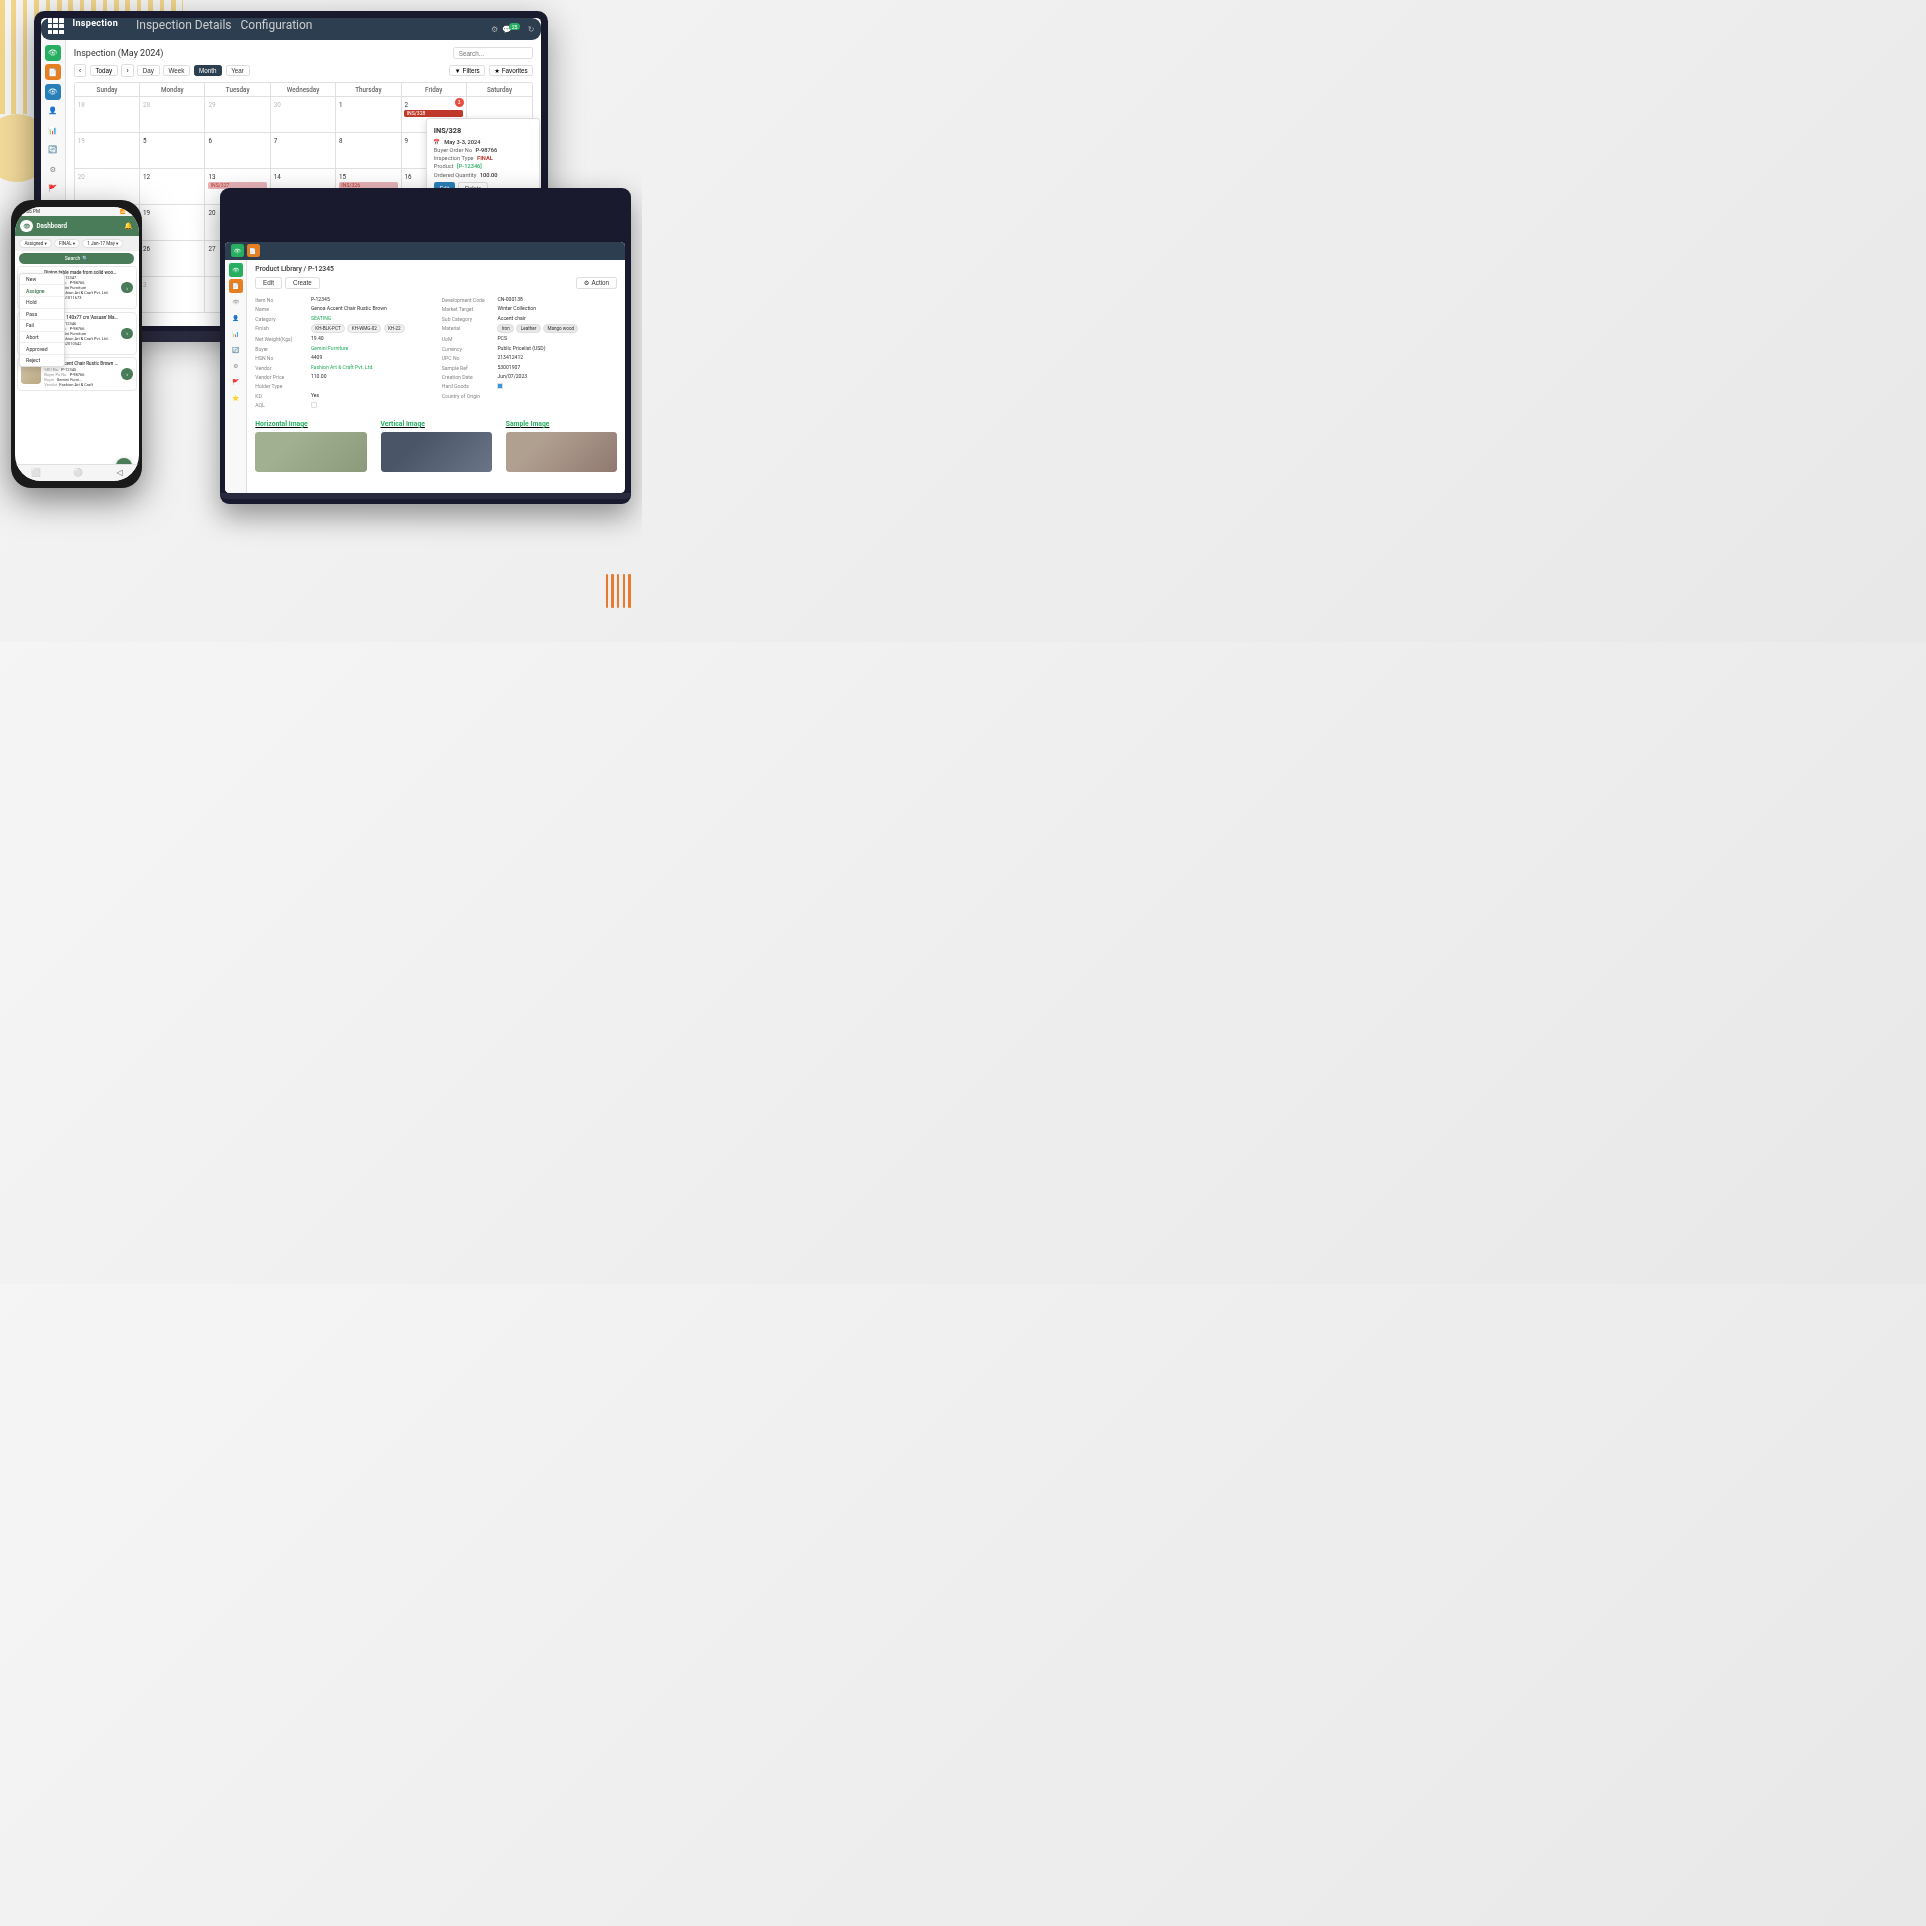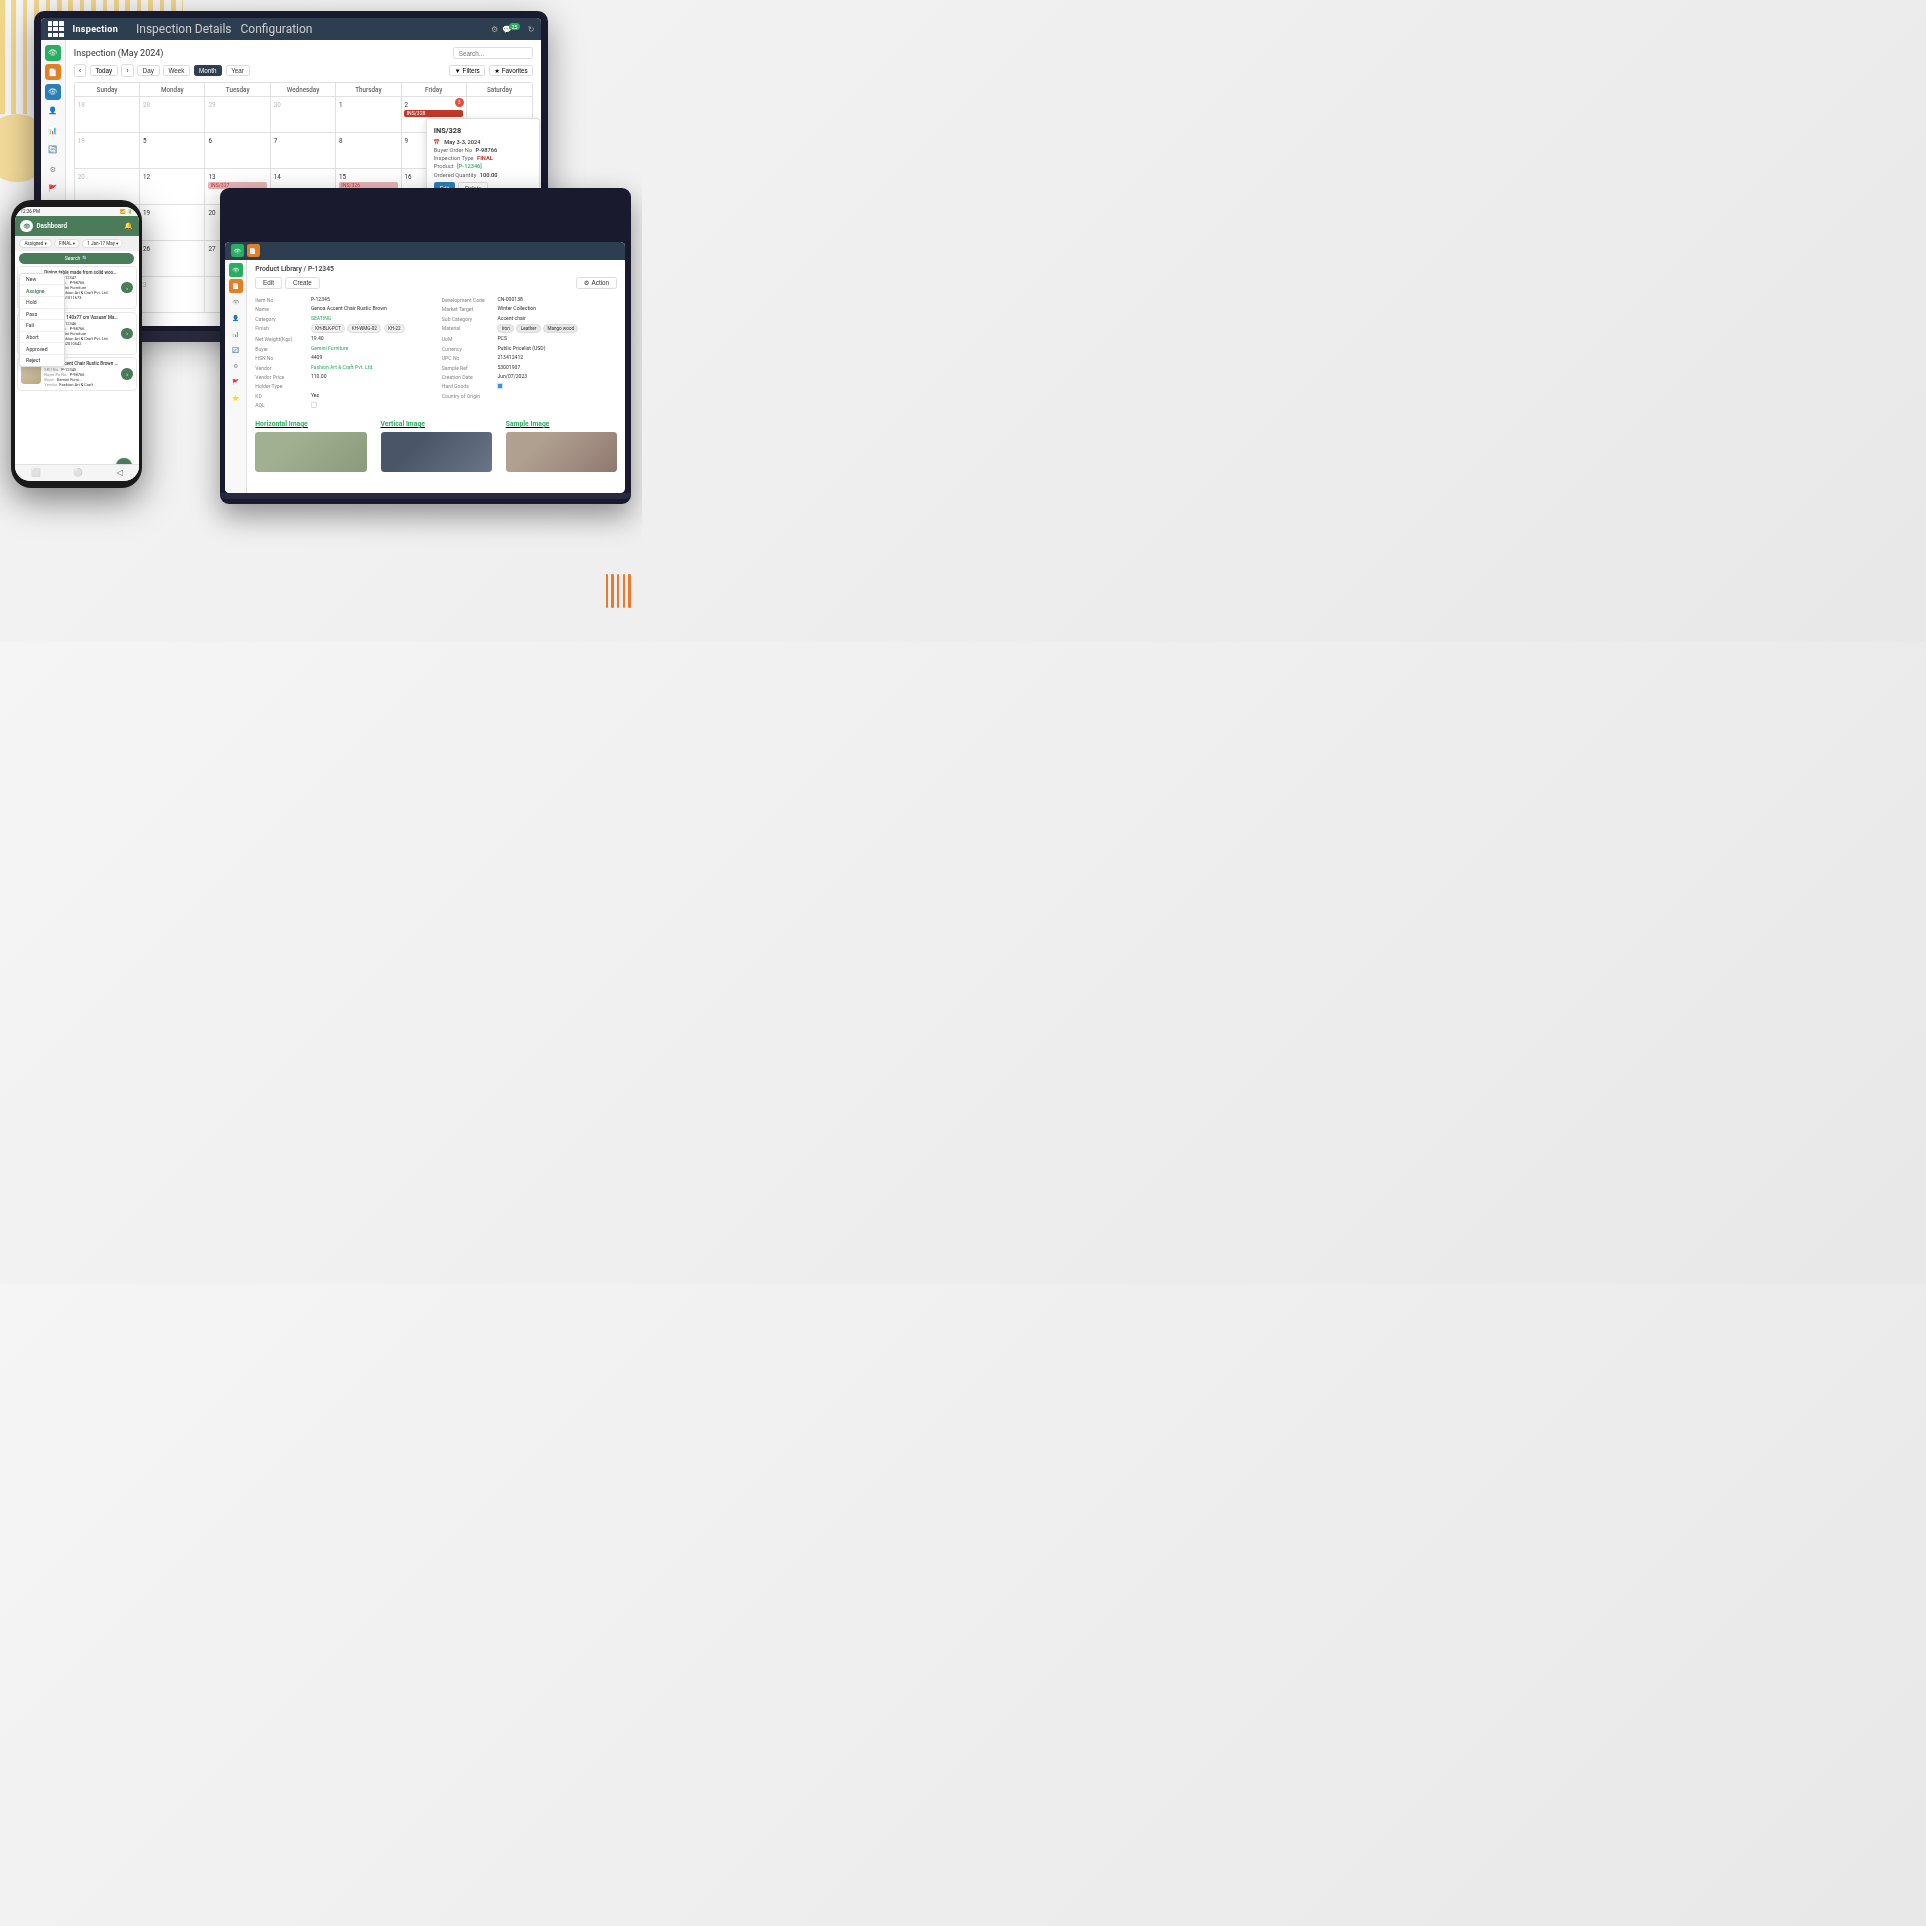--- a/index.html
+++ b/index.html
@@ -78,23 +78,23 @@
       background: #333;
       margin: 0 auto;
       border-radius: 0 0 4.6px 4.6px;
     }
 
     
     .odoo-nav {
       background: #2c3e50;
       height: 22px;
       display: flex;
-      align-items: center;
       padding: 0 6.8px;
       gap: 9px;
+      border-radius: 9px;
     }
     .odoo-nav-grid {
       display: grid;
       grid-template-columns: repeat(3,4.6px);
       grid-template-rows: repeat(3,4.6px);
       gap: 1.1px;
     }
     .odoo-nav-grid span {
       display: block;
       width: 4.6px; height: 4.6px;
@@ -940,21 +940,21 @@
         </div>
       </div>
     </div>
   </div>
   <div class="laptop-base"></div>
   <div class="laptop-stand"></div>
 </div>
 
 <div class="phone-container">
   <div class="phone-outer">
-    <div class="phone-screen" style="position:relative;">
+    <div class="phone-screen" style="position:relative;border-radius:26px;">
 
       <div class="phone-status-bar">
         <span>12:26 PM</span>
         <span>📶 🔋</span>
       </div>
 
       <div class="phone-header">
         <div class="phone-logo">👁</div>
         <span class="phone-header-title">Dashboard</span>
         <span class="phone-bell">🔔</span>

